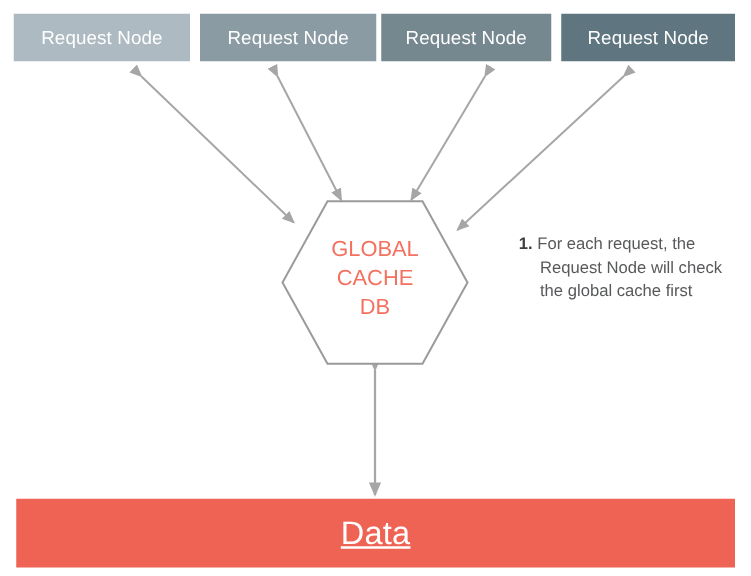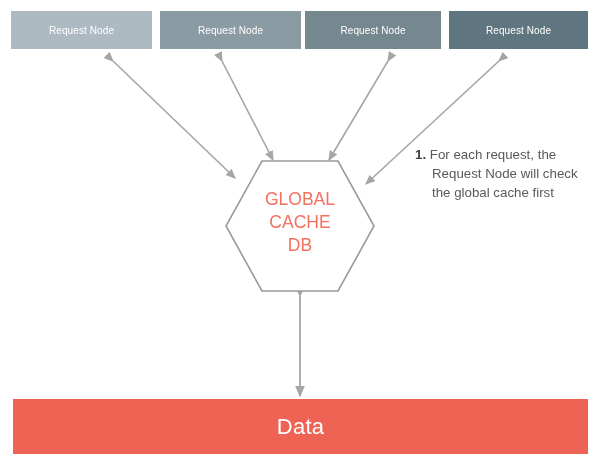--- a/index.html
+++ b/index.html
@@ -20,21 +20,21 @@
 
   
   .node-box {
     position: absolute;
     top: 11px;
     height: 38px;
     display: flex;
     align-items: center;
     justify-content: center;
     color: #ffffff;
-    font-size: 10px;
+    font-size: 15px;
     letter-spacing: 0.1px;
     white-space: nowrap;
     user-select: none;
   }
   .node-box-1 { left: 11px;  width: 141px; background: #adbac2; }
   .node-box-2 { left: 160px; width: 141px; background: #8b9ba3; }
   .node-box-3 { left: 305px; width: 136px; background: #75878f; }
   .node-box-4 { left: 449px; width: 139px; background: #5f757f; }
 
   
@@ -68,20 +68,21 @@
     width: 601px; height: 461px;
     pointer-events: none;
   }
 
   
   .annotation {
     position: absolute;
     color: #58595b;
     font-size: 13.3px;
     line-height: 19.2px;
+    margin-top: 40px;
   }
   .annotation .anno-num {
     font-weight: bold;
     color: #3f4042;
   }
   .anno-body {
     display: block;
     padding-left: 17px;
     text-indent: -17px;
   }
@@ -95,23 +96,24 @@
     top: 399px;
     width: 575px;
     height: 55px;
     background: #ef6354;
     display: flex;
     align-items: center;
     justify-content: center;
   }
   #data-bar-label {
     color: #ffffff;
-    font-size: 22px;
+    font-size: 26px;
     letter-spacing: 0.2px;
     user-select: none;
+    text-decoration: underline;
   }
 </style>
 </head>
 <body>
 
 <div id="diagram-root">
 
   <div class="node-box node-box-1">
     <span>Request Node</span>
   </div>

